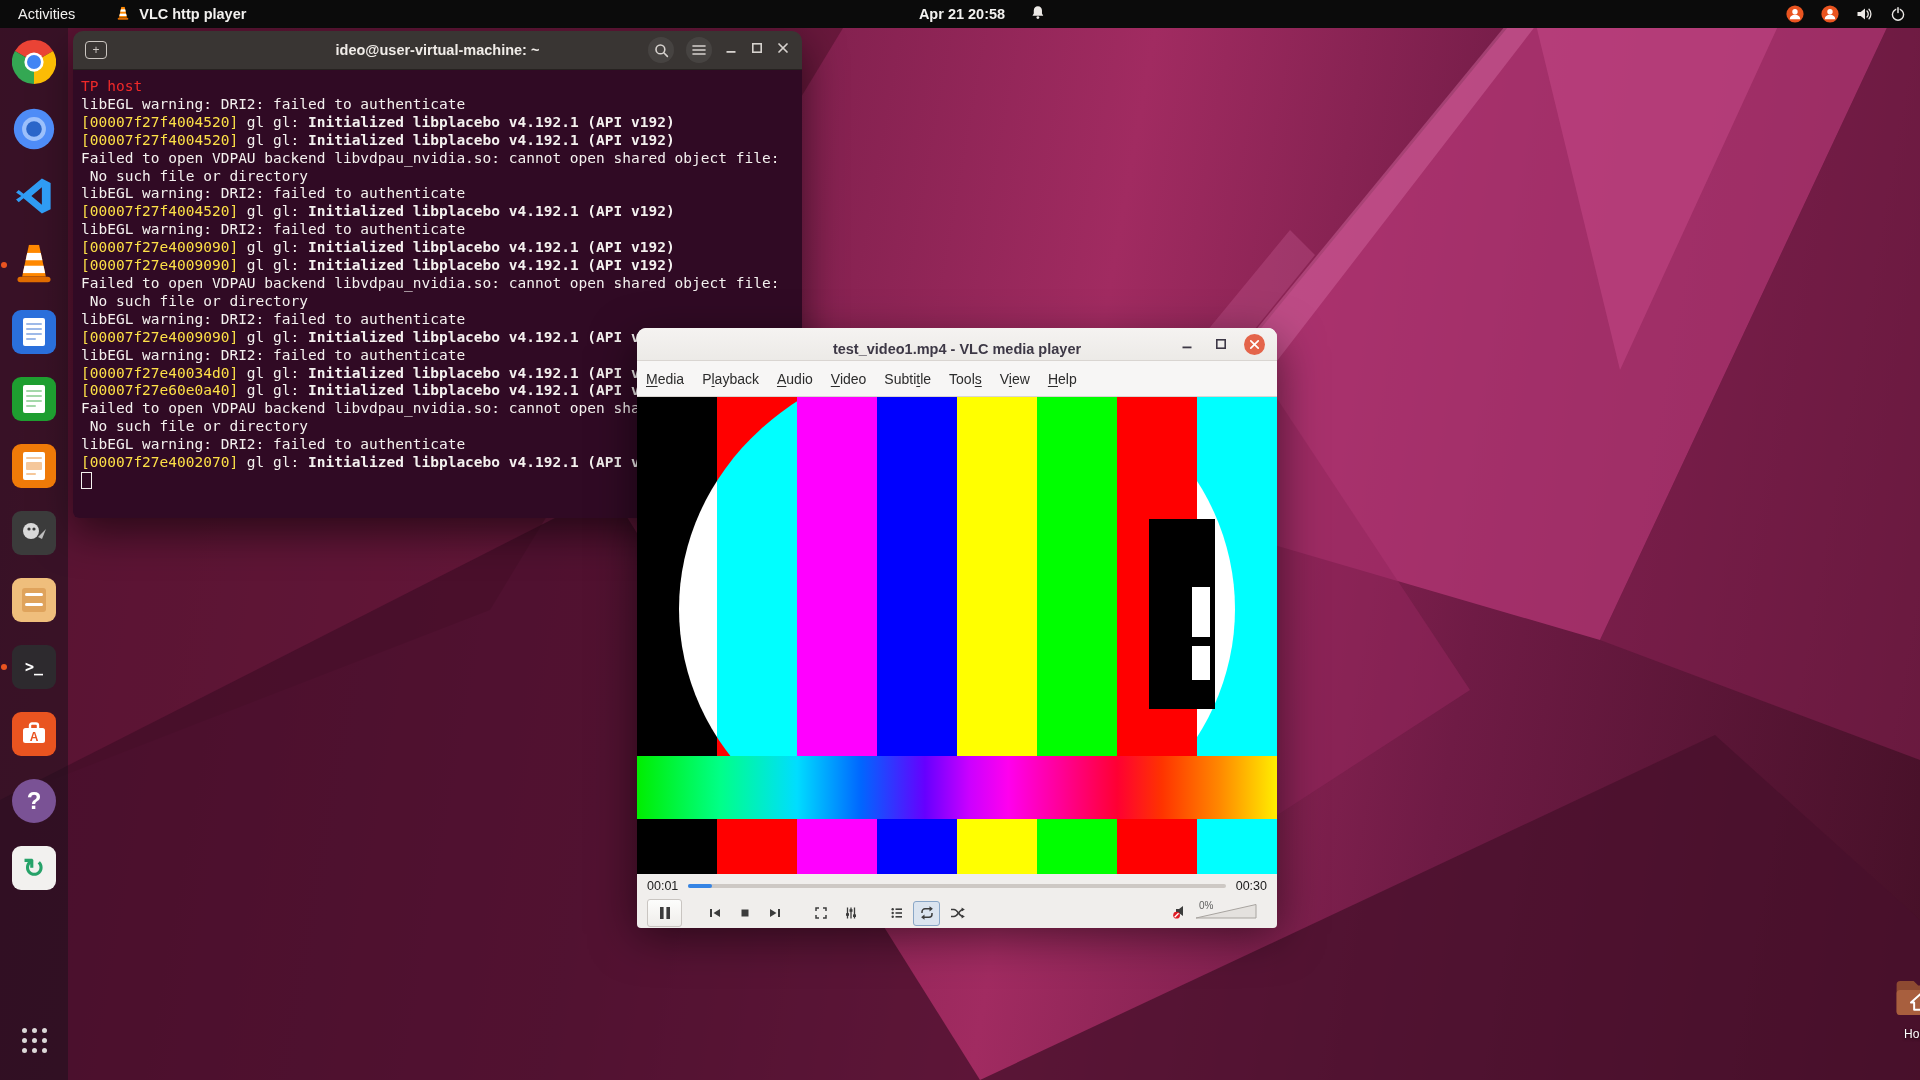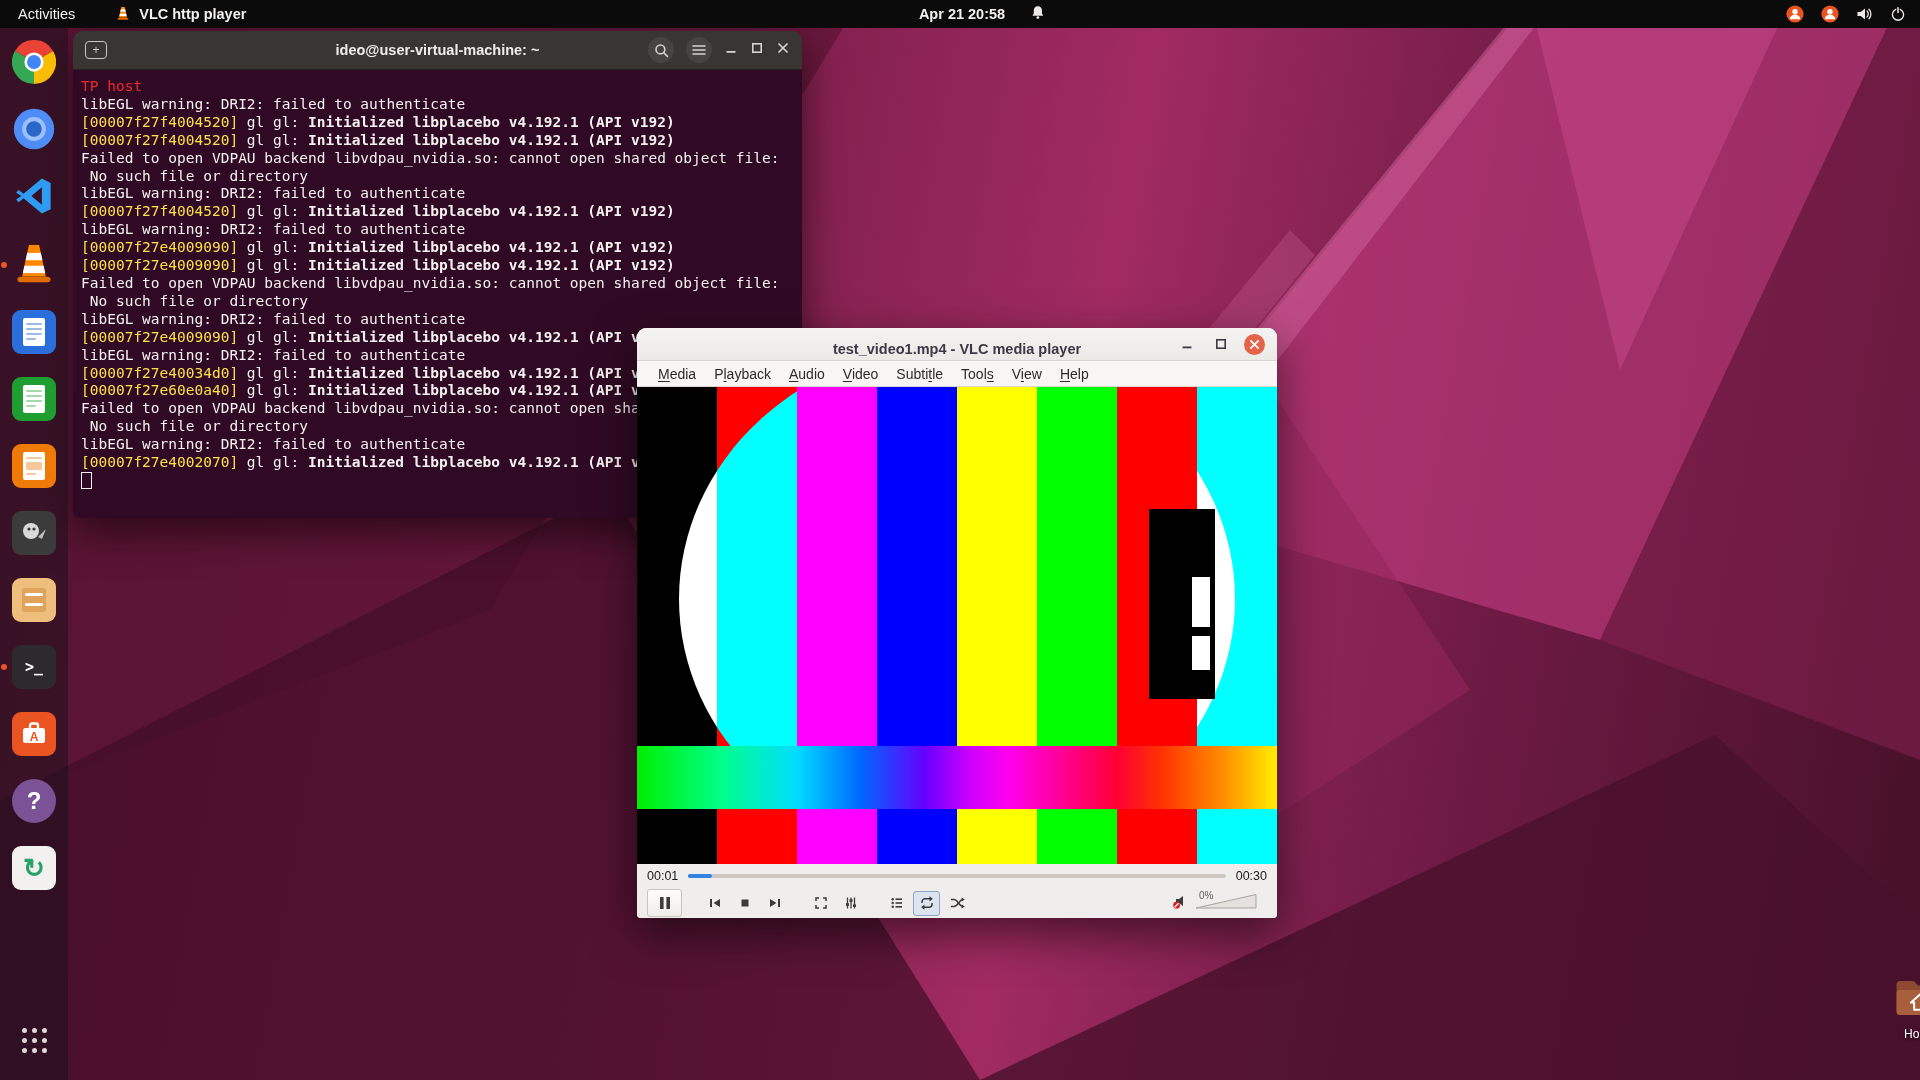--- a/index.html
+++ b/index.html
@@ -43,21 +43,21 @@
   .tline .r{color:#ef2929;}
   .cursor{display:inline-block;width:9px;height:15px;border:1px solid #f4f1ef;vertical-align:text-bottom;}
   
   #vlc{position:absolute;left:637px;top:328px;width:640px;height:590px;z-index:30;border-radius:9px 9px 4px 4px;
     box-shadow:0 16px 46px rgba(0,0,0,0.55);background:#f0eeec;}
   .v-titlebar{height:33px;background:linear-gradient(#f5f3f1,#eceae7);border-radius:9px 9px 0 0;display:flex;align-items:center;position:relative;border-bottom:1px solid #d9d5d1;box-sizing:border-box;}
   .v-title{position:absolute;left:0;right:0;text-align:center;font-weight:bold;font-size:14.5px;color:#3d3846;pointer-events:none;margin-top:9px;}
   .v-buttons{margin-left:auto;display:flex;align-items:center;gap:13px;padding-right:12px;color:#3d3846;}
   .wbtn{width:21px;height:21px;border-radius:50%;display:flex;align-items:center;justify-content:center;}
   .wbtn.close{background:#e4644a;color:#fff;}
-  .v-menubar{height:26px;background:#f7f6f5;border-bottom:1px solid #d9d5d1;display:flex;align-items:center;padding-left:12px;box-sizing:border-box;}
+  .v-menubar{height:36px;background:#f7f6f5;border-bottom:1px solid #d9d5d1;display:flex;align-items:center;padding-left:0;box-sizing:border-box;}
   .menu-item{padding:2px 9px;font-size:14px;color:#2c2c2c;border-radius:3px;}
   .menu-item u{text-underline-offset:2px;}
   
   .v-video{position:relative;width:640px;height:477px;background:#000;overflow:hidden;}
   .video-layer{position:absolute;inset:0;display:flex;}
   .video-layer div{flex:1;}
   .clip-circle{clip-path:ellipse(278px 254px at 320px 212px);}
   .v-box{position:absolute;left:512px;top:122px;width:66px;height:190px;background:#000;}
   .v-box i{position:absolute;left:43px;width:18px;background:#fff;}
   .v-box i:nth-child(1){top:68px;height:50px;}

